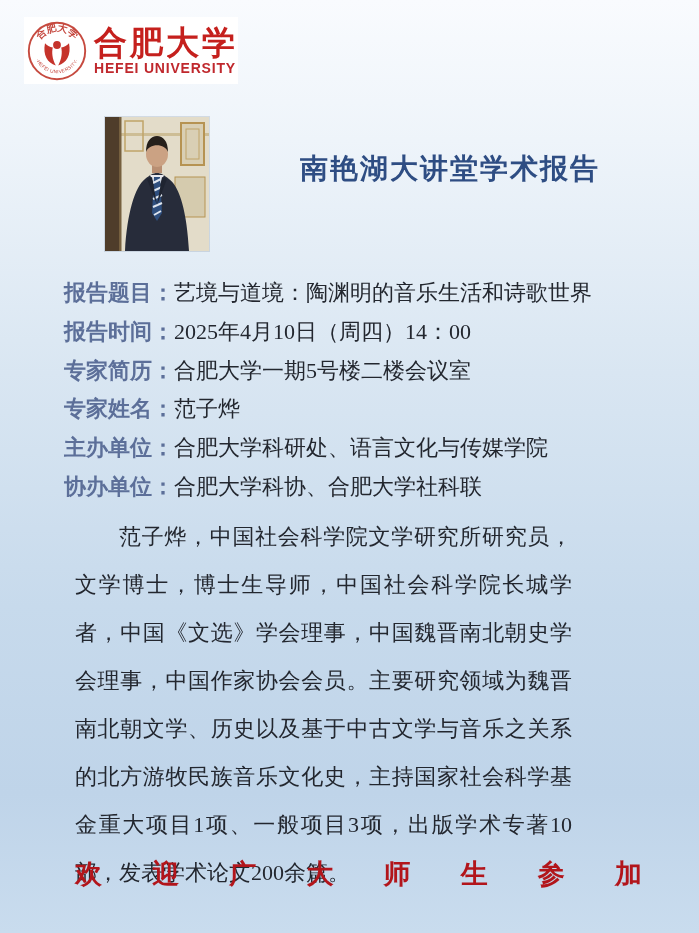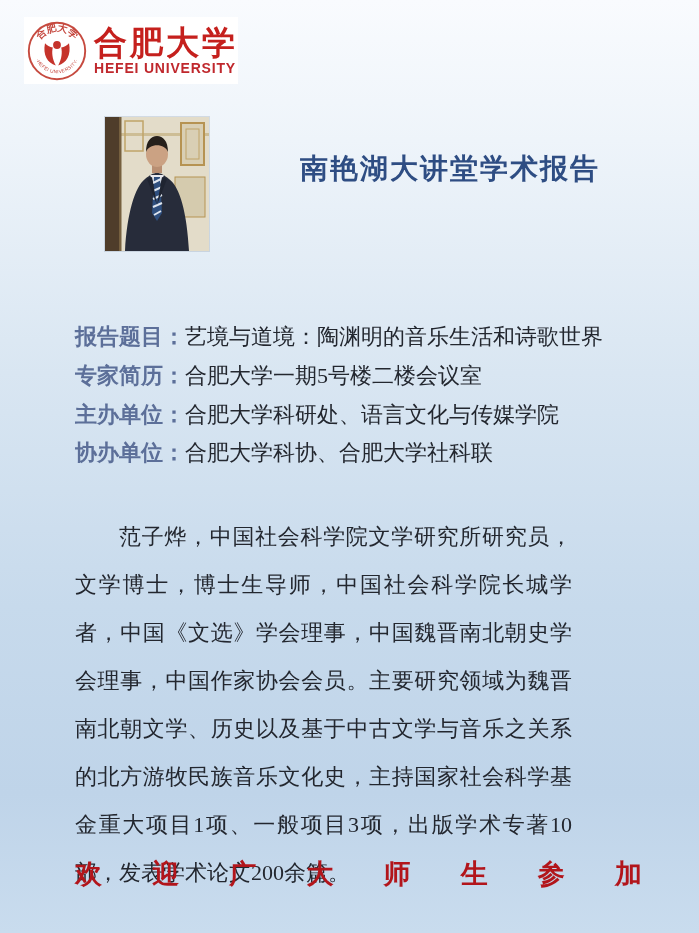--- a/index.html
+++ b/index.html
@@ -42,21 +42,21 @@
   .photo svg { display: block; width: 100%; height: 100%; }
   
   .title {
     position: absolute; left: 228px; top: 150px; width: 444px;
     text-align: center;
     font-size: 28px; font-weight: 600; letter-spacing: 2px;
     color: #2e4d83; white-space: nowrap;
   }
   
   .info {
-    position: absolute; left: 75px; top: 274px; width: 560px; margin-top: 44px;
+    position: absolute; left: 64px; top: 274px; width: 560px;
   }
   .info-row { line-height: 38.8px; font-size: 22px; white-space: nowrap; }
   .info-label { color: #5c6f99; font-weight: 600; }
   .info-value { color: #23272f; }
   
   .bio {
     position: absolute; left: 75px; top: 513px; width: 497px;
     font-size: 22px; line-height: 48px; color: #23272f;
     text-align: justify; text-indent: 44px;
   }
@@ -124,21 +124,27 @@
     </svg>
   </div>
 
   <div class="title">南艳湖大讲堂学术报告</div>
 
   <div class="info">
     <div class="info-row">
       <span class="info-label">报告题目：</span><span class="info-value">艺境与道境：陶渊明的音乐生活和诗歌世界</span>
     </div>
     <div class="info-row">
+      <span class="info-label">报告时间：</span><span class="info-value">2025年4月10日（周四）14：00</span>
+    </div>
+    <div class="info-row">
       <span class="info-label">专家简历：</span><span class="info-value">合肥大学一期5号楼二楼会议室</span>
+    </div>
+    <div class="info-row">
+      <span class="info-label">专家姓名：</span><span class="info-value">范子烨</span>
     </div>
     <div class="info-row">
       <span class="info-label">主办单位：</span><span class="info-value">合肥大学科研处、语言文化与传媒学院</span>
     </div>
     <div class="info-row">
       <span class="info-label">协办单位：</span><span class="info-value">合肥大学科协、合肥大学社科联</span>
     </div>
   </div>
 
   <div class="bio">范子烨，中国社会科学院文学研究所研究员，文学博士，博士生导师，中国社会科学院长城学者，中国《文选》学会理事，中国魏晋南北朝史学会理事，中国作家协会会员。主要研究领域为魏晋南北朝文学、历史以及基于中古文学与音乐之关系的北方游牧民族音乐文化史，主持国家社会科学基金重大项目1项、一般项目3项，出版学术专著10部，发表学术论文200余篇。</div>

